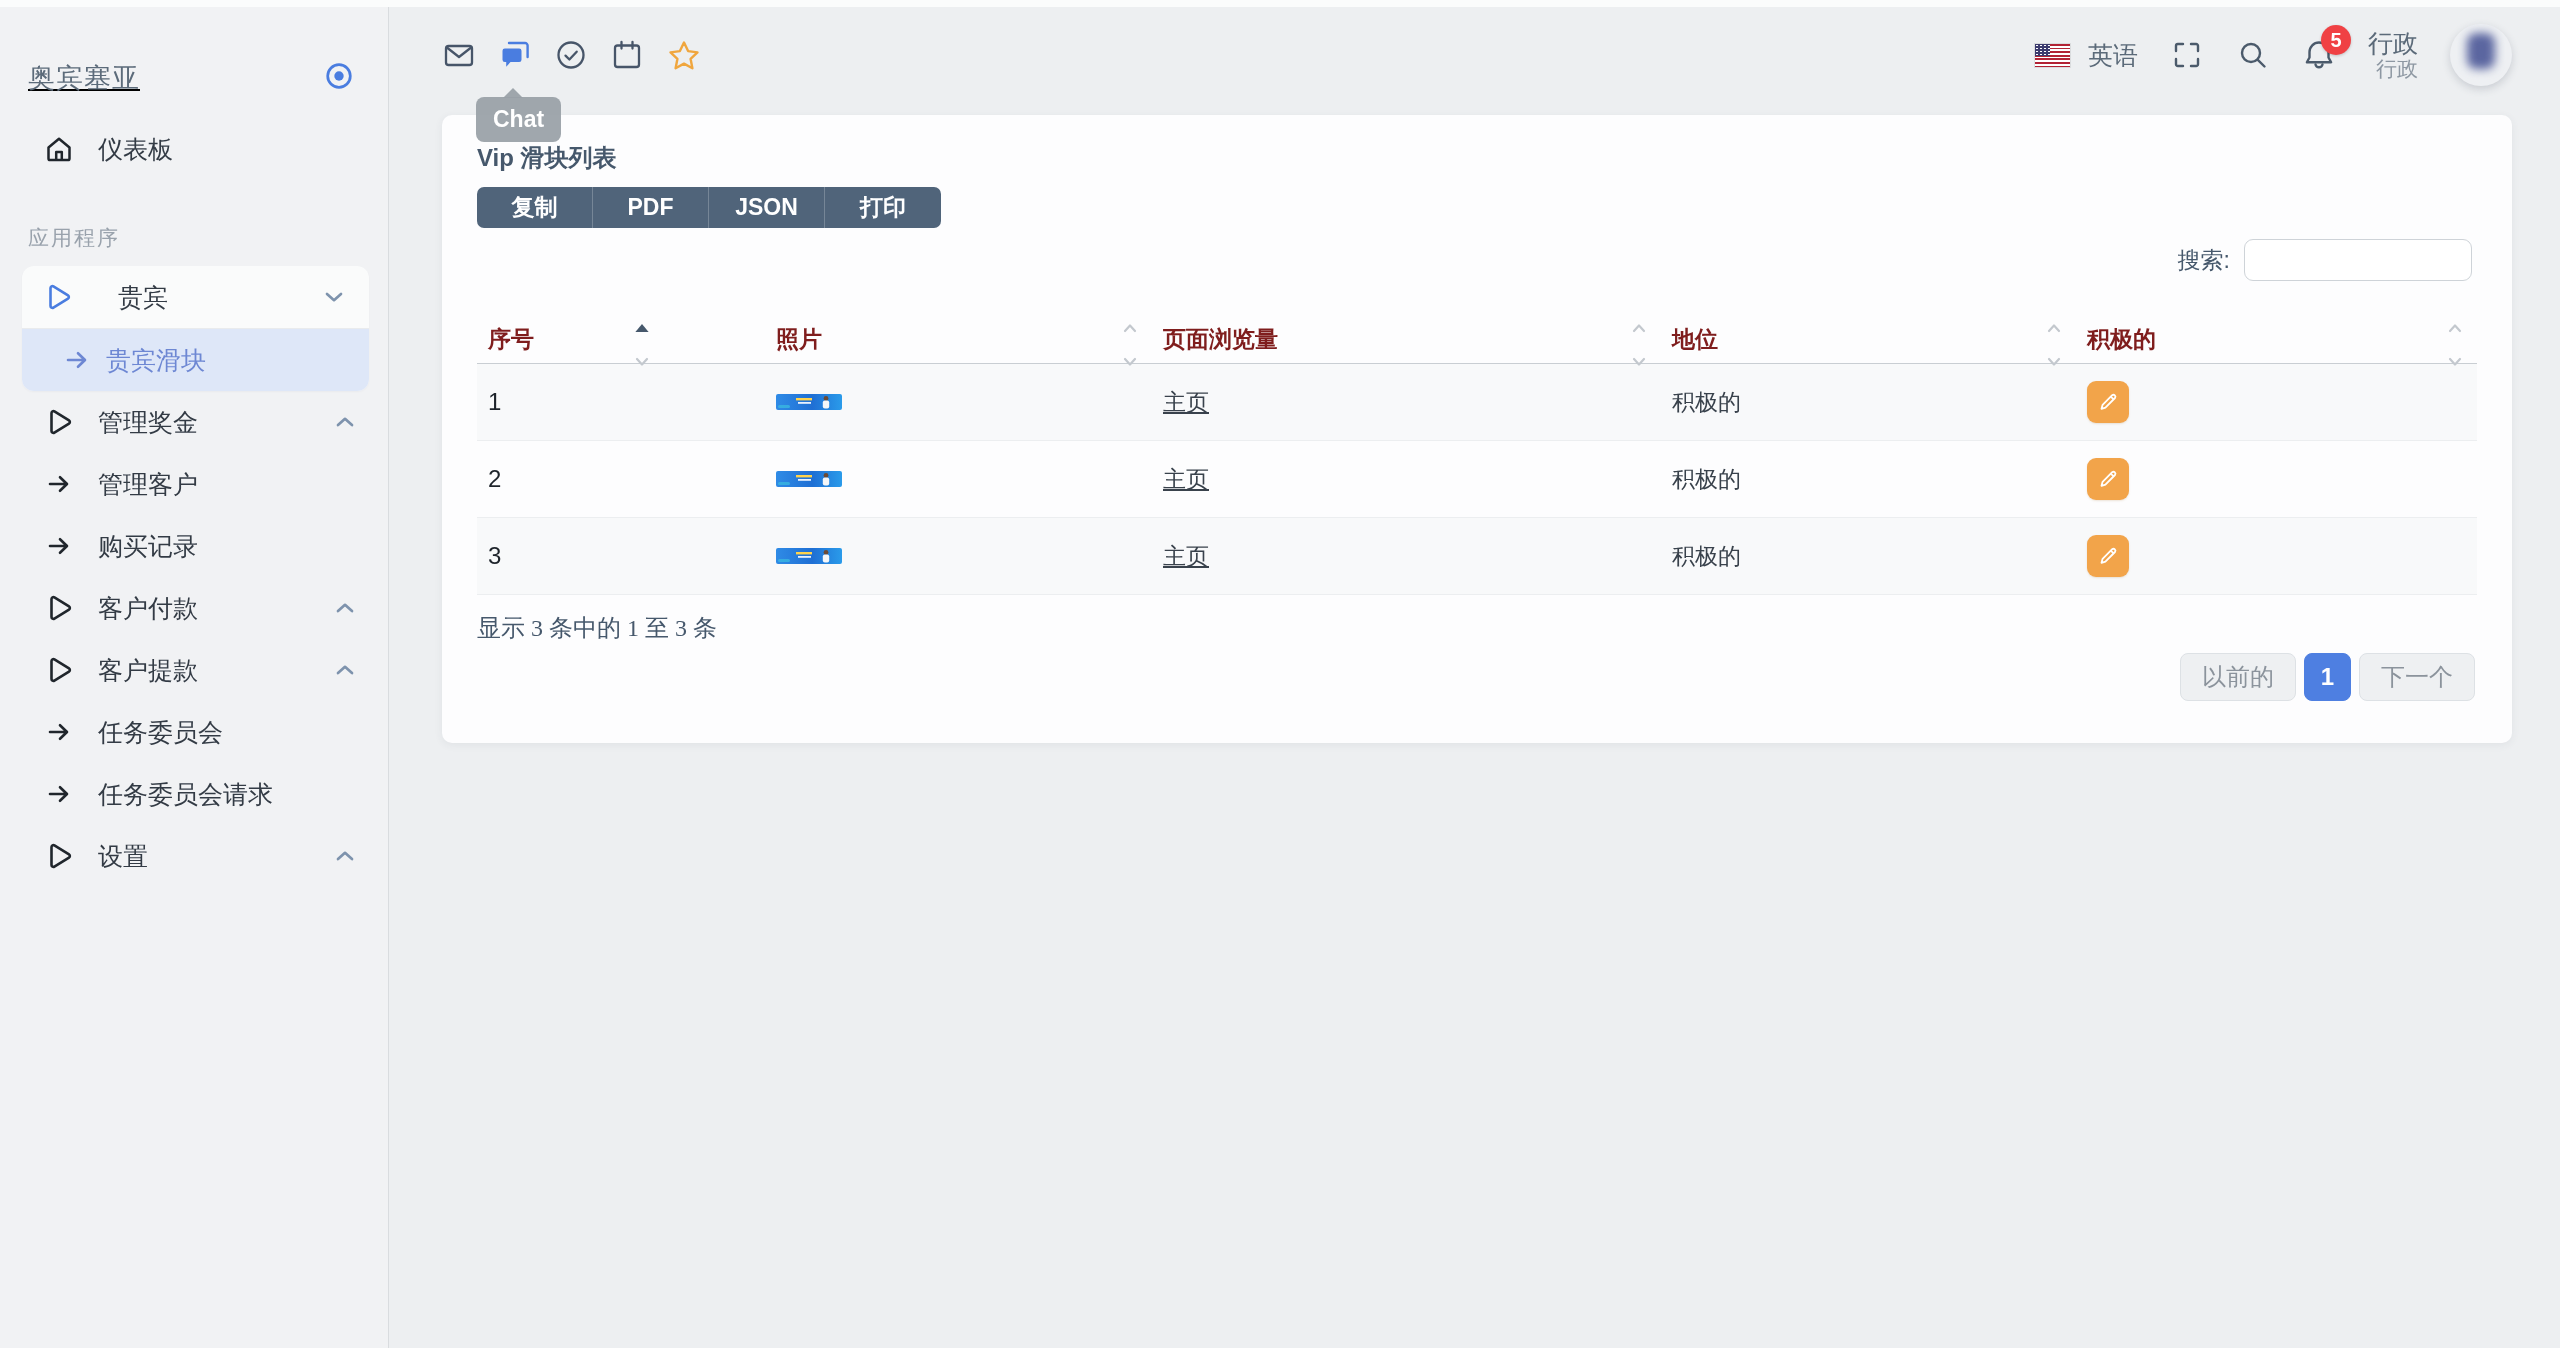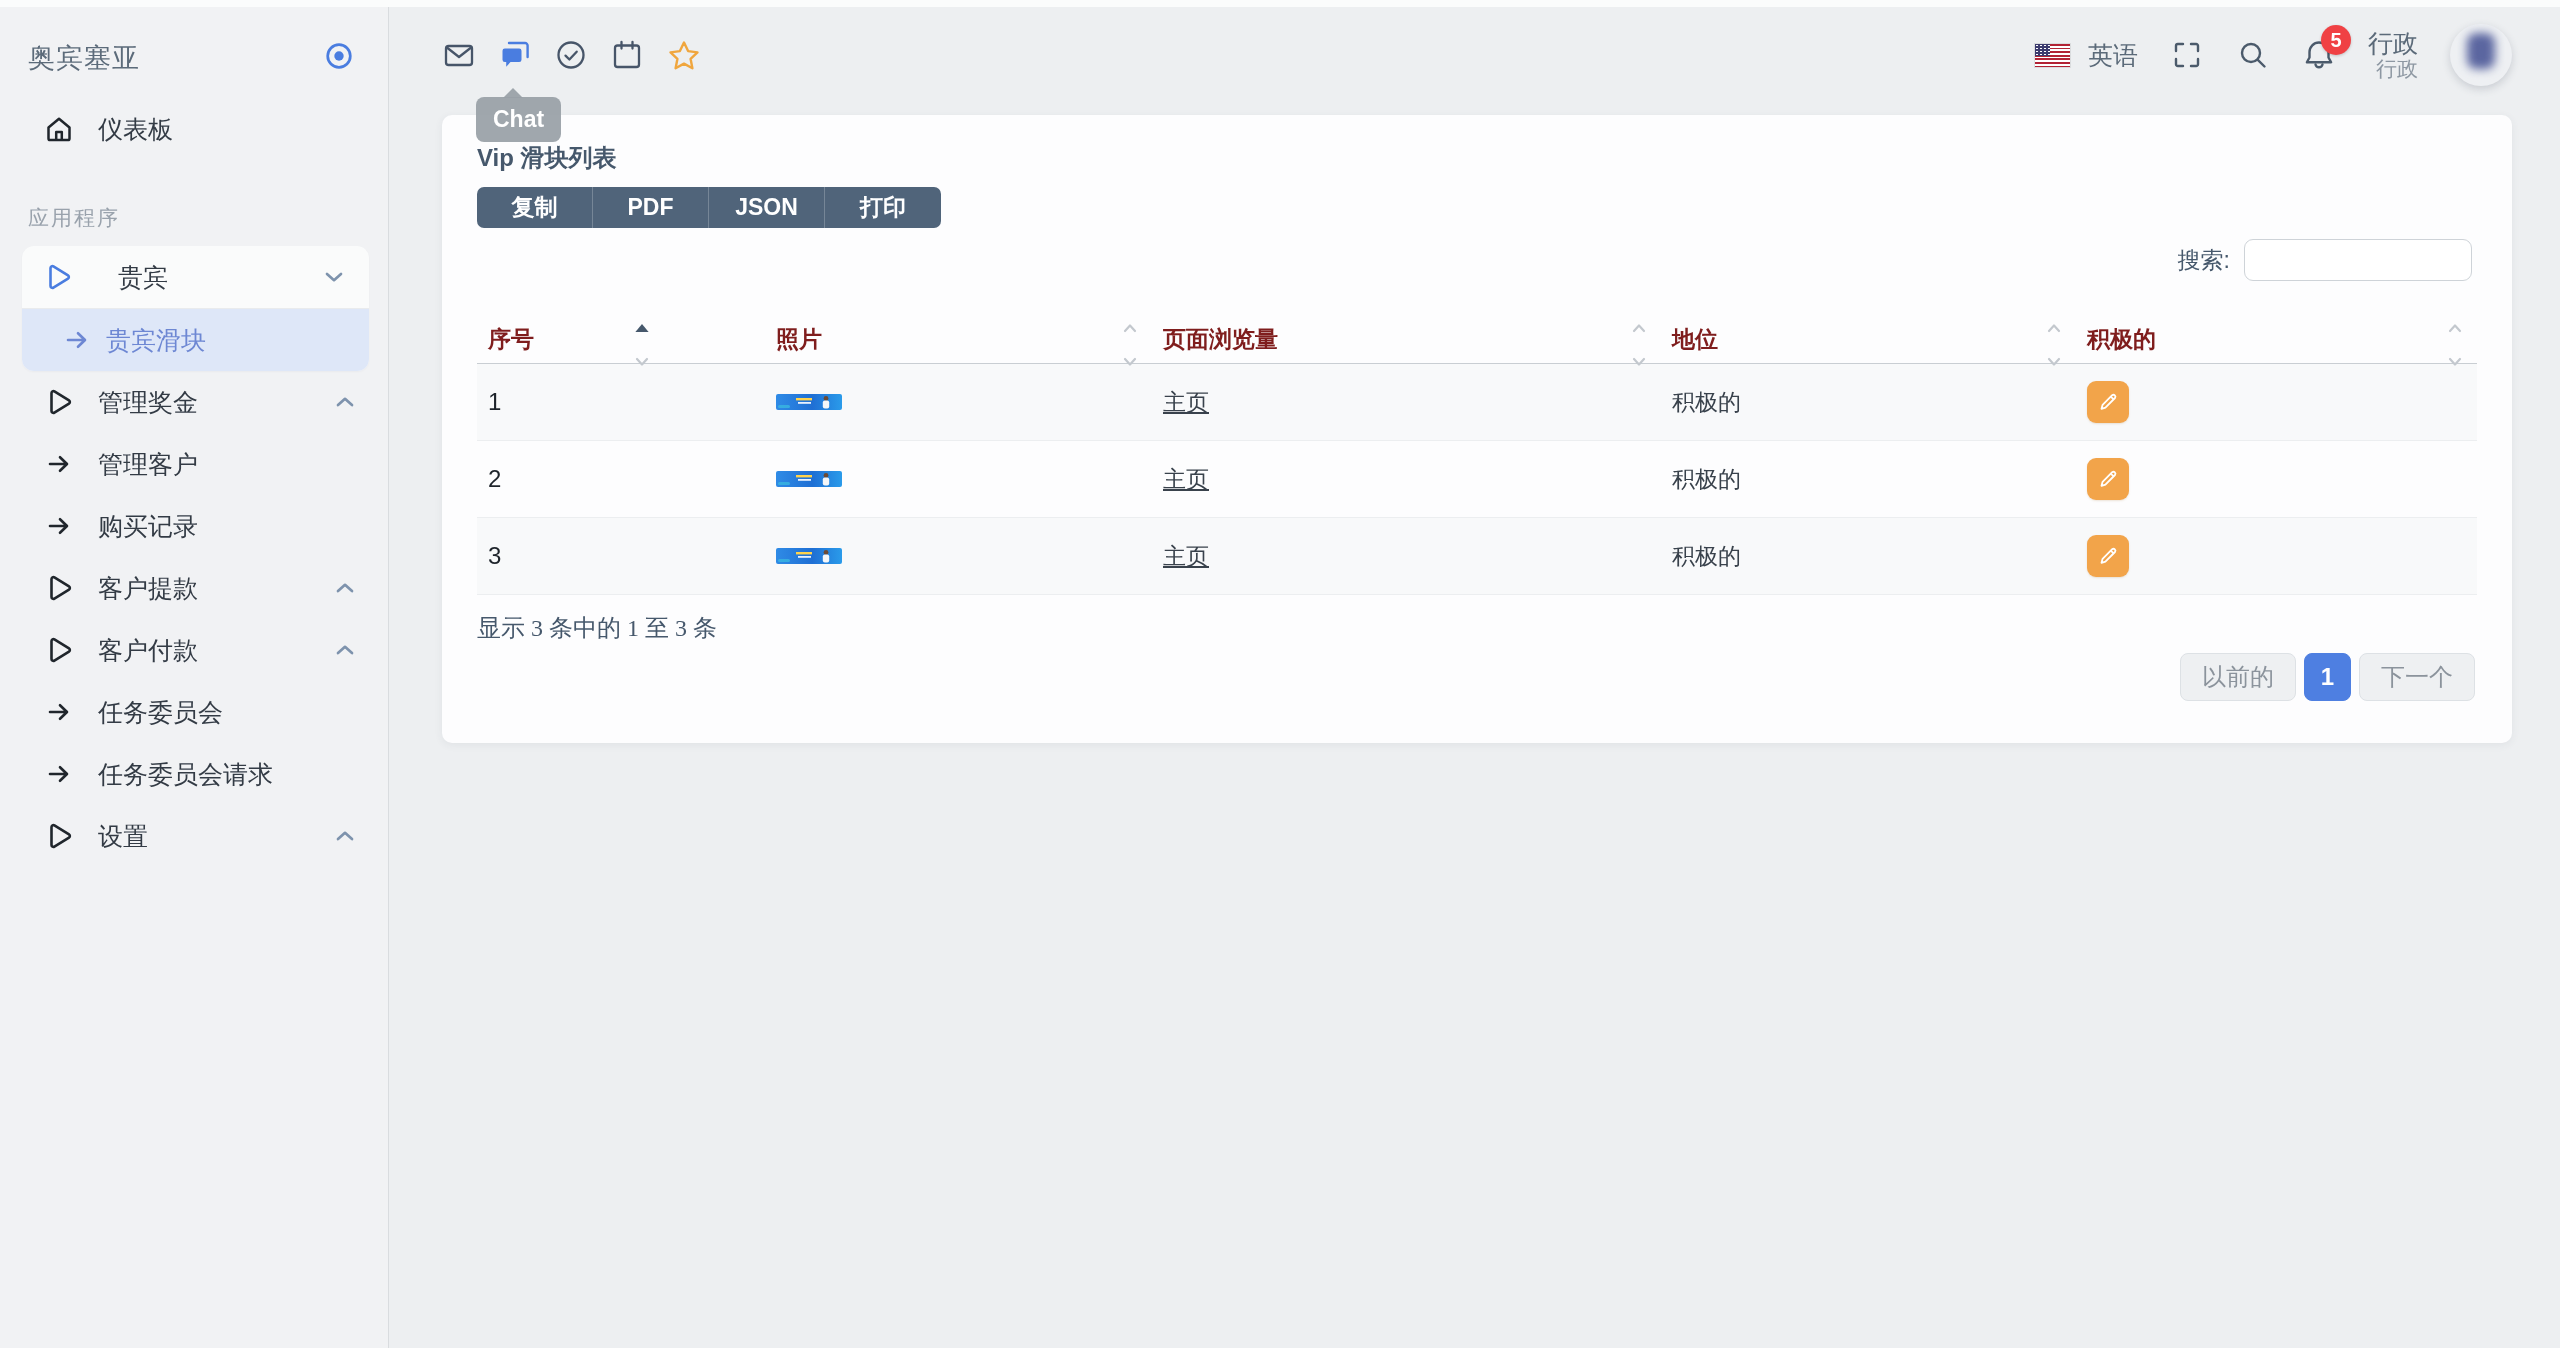--- a/index.html
+++ b/index.html
@@ -12,21 +12,21 @@
   }
 
   
   .top-strip { position:absolute; top:0; left:0; right:0; height:7px; background:#fbfcfc; z-index:6; }
 
   
   .sidebar {
     position:absolute; left:0; top:0; width:389px; height:1348px;
     background:#f1f2f4; border-right:1px solid #d9dcdf; z-index:2;
   }
-  .brand-row { margin-top:40px; padding:0 34px 0 28px; display:flex; align-items:center; justify-content:space-between; }
+  .brand-row { margin-top:60px; padding:0 34px 0 28px; display:flex; align-items:center; justify-content:space-between;text-decoration:underline; }
   .brand-title { font-size:27px; color:#5c6b7a; letter-spacing:1px; }
   .nav-row { height:62px; display:flex; align-items:center; padding:0 32px 0 44px; cursor:pointer; }
   .nav-row .s-icon { width:30px; height:30px; flex:0 0 30px; display:grid; place-items:center; }
   .nav-row .s-label { margin-left:24px; font-size:25px; color:#333b45; }
   .nav-dashboard { margin-top:22px; }
   .section-label { margin:44px 0 0 28px; font-size:21px; color:#99a2ac; letter-spacing:2px; }
 
   .vip-card {
     margin:14px 19px 0 22px; background:#fafbfb; border-radius:12px; overflow:hidden;
     box-shadow:0 1px 2px rgba(40,50,70,.04);
@@ -205,35 +205,35 @@
     </span>
     <span class="s-label">购买记录</span>
   </div>
 
   <div class="nav-row">
     <span class="s-icon">
       <svg width="28" height="30" viewBox="0 0 28 30">
           <path d="M6.5 6 v18 a1.9 1.9 0 0 0 2.9 1.6 l14.6 -9 a1.9 1.9 0 0 0 0 -3.2 l-14.6 -9 A1.9 1.9 0 0 0 6.5 6 z" fill="none" stroke="#20262c" stroke-width="2.6" stroke-linejoin="round"></path>
         </svg>
     </span>
-    <span class="s-label">客户提款</span>
+    <span class="s-label">客户付款</span>
     <span class="s-chevron">
       <svg width="22" height="20" viewBox="0 0 22 20">
           <path d="M4 13 l7 -6.2 7 6.2" fill="none" stroke="#7e93ad" stroke-width="2.7" stroke-linecap="round" stroke-linejoin="round"></path>
         </svg>
     </span>
   </div>
 
   <div class="nav-row">
     <span class="s-icon">
       <svg width="28" height="30" viewBox="0 0 28 30">
           <path d="M6.5 6 v18 a1.9 1.9 0 0 0 2.9 1.6 l14.6 -9 a1.9 1.9 0 0 0 0 -3.2 l-14.6 -9 A1.9 1.9 0 0 0 6.5 6 z" fill="none" stroke="#20262c" stroke-width="2.6" stroke-linejoin="round"></path>
         </svg>
     </span>
-    <span class="s-label">客户付款</span>
+    <span class="s-label">客户提款</span>
     <span class="s-chevron">
       <svg width="22" height="20" viewBox="0 0 22 20">
           <path d="M4 13 l7 -6.2 7 6.2" fill="none" stroke="#7e93ad" stroke-width="2.7" stroke-linecap="round" stroke-linejoin="round"></path>
         </svg>
     </span>
   </div>
 
   <div class="nav-row">
     <span class="s-icon">
       <svg width="26" height="26" viewBox="0 0 26 26">

